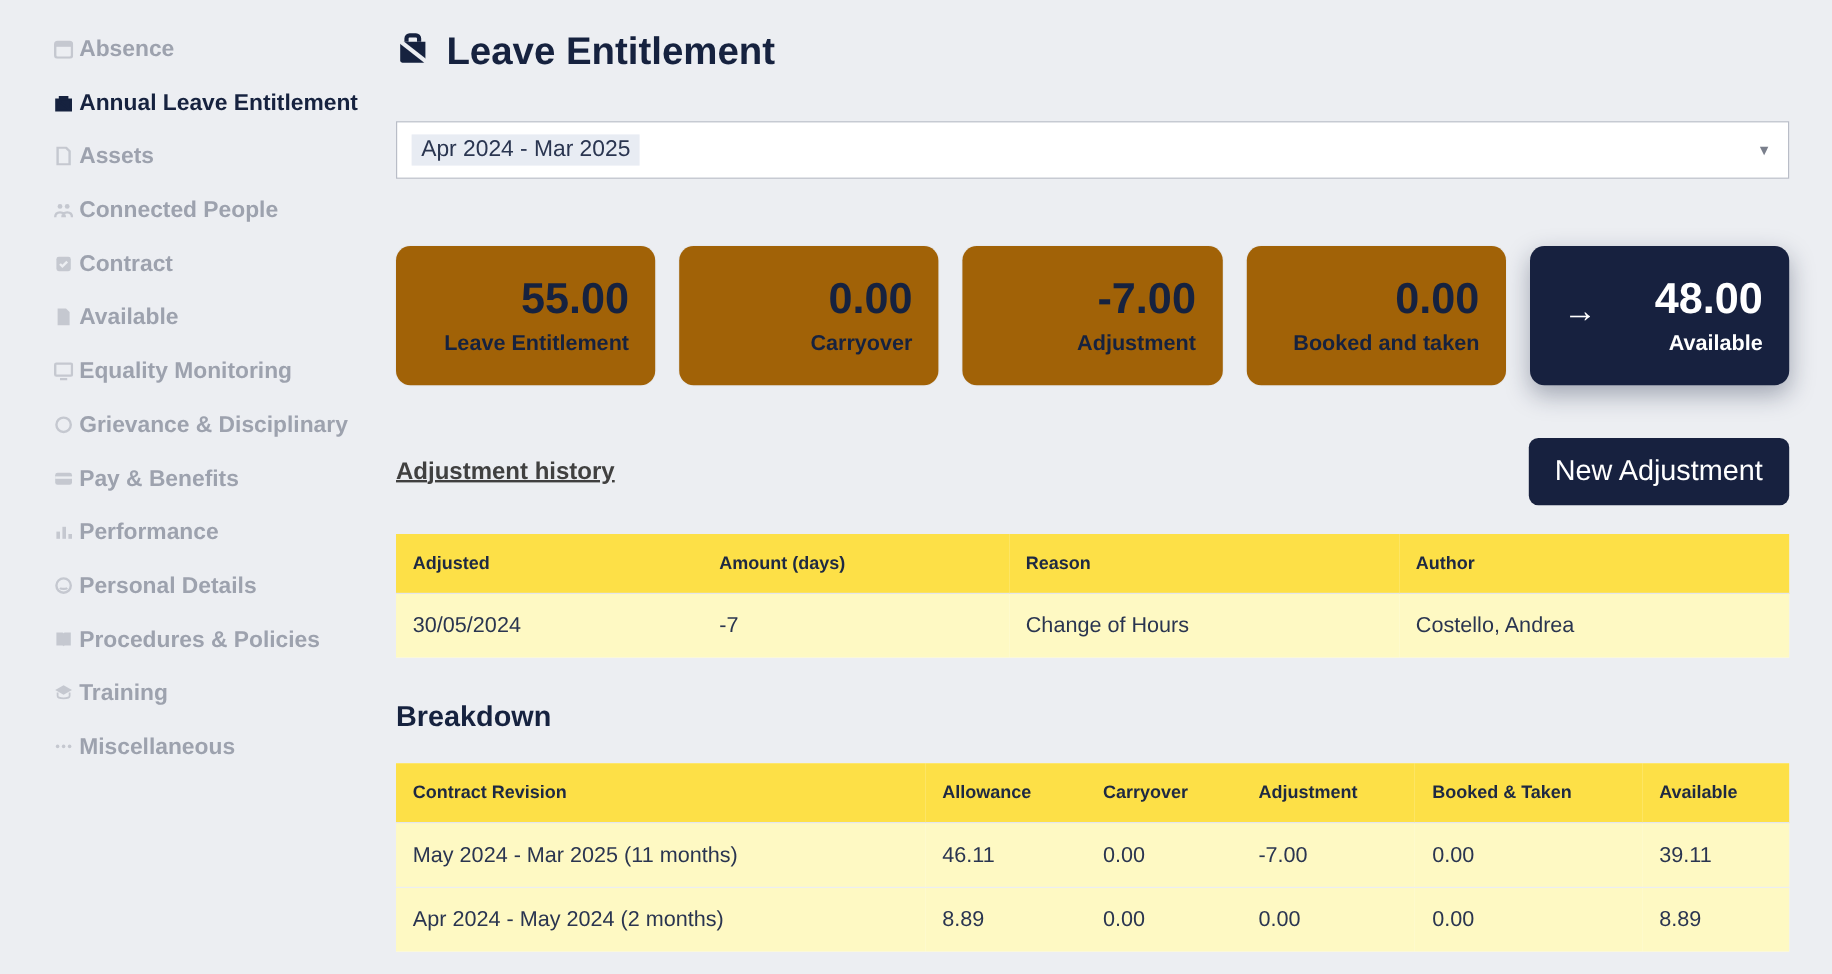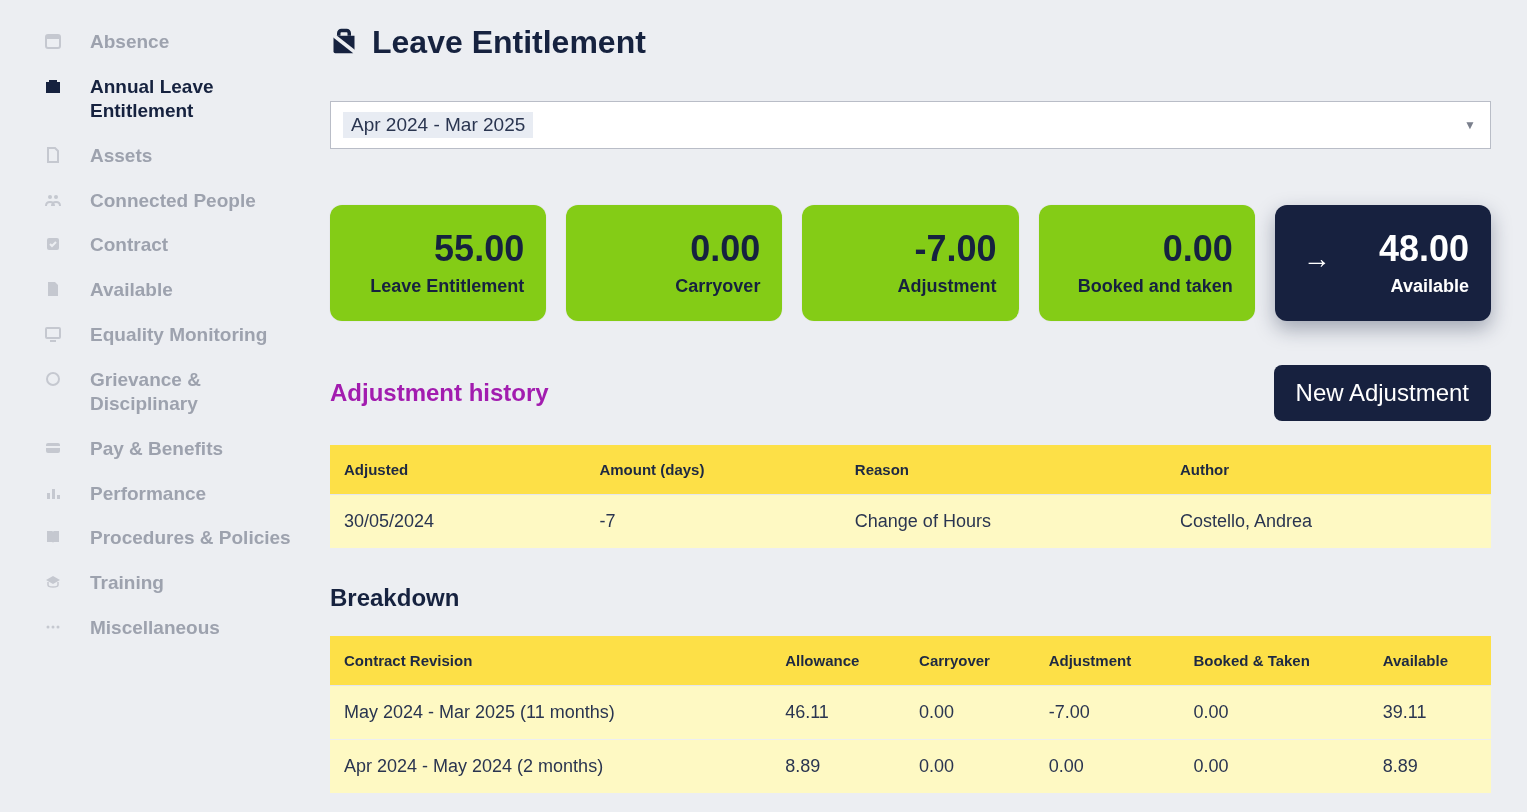--- a/index.html
+++ b/index.html
@@ -1,43 +1,43 @@
 <!DOCTYPE html>
 <html><head>
 <meta charset="utf-8">
 <style>
   * { box-sizing: border-box; margin: 0; padding: 0; }
   html, body { font-family: 'Segoe UI', Arial, sans-serif; background: #eceef2; color: #16223f; }
   .app { display: flex; width: 1527px; min-height: 812px; }
   .sidebar { width: 330px; padding: 30px 30px 30px 44px; }
   .sidebar ul { list-style: none; }
-  .sidebar li { display: flex; align-items: flex-start; gap: 28px; margin-bottom: 20px; cursor: pointer; color: #9da2ae; font-size: 19px; font-weight: 600; }
+  .sidebar li { display: flex; align-items: flex-start; gap: 4px; margin-bottom: 20px; cursor: pointer; color: #9da2ae; font-size: 19px; font-weight: 600; }
   .sidebar li.active { color: #16223f; font-weight: 800; }
   .sidebar li .sb-icon { width: 18px; flex-shrink: 0; display: flex; justify-content: center; margin-top: 3px; color: #c5c8d0; }
   .sidebar li.active .sb-icon { color: #16223f; }
   .sidebar li .sb-label { line-height: 1.3; }
 
   .main { flex: 1; padding: 24px 36px 24px 0; }
   .title-row { display: flex; align-items: center; gap: 14px; margin-bottom: 40px; }
   .title-row h1 { font-size: 32px; font-weight: 800; color: #16223f; }
   .title-row .title-icon { color: #16223f; }
 
   .period-select { position: relative; width: 100%; border: 1px solid #b9bdc7; background: #fff; padding: 10px 40px 10px 12px; margin-bottom: 56px; cursor: pointer; }
   .period-select .selected { background: #e8ecf3; padding: 2px 8px; font-size: 19px; display: inline-block; color: #2a3550; }
   .period-select .caret { position: absolute; right: 14px; top: 50%; transform: translateY(-50%); color: #7a7f8c; font-size: 12px; }
 
   .cards { display: grid; grid-template-columns: repeat(5, 1fr); gap: 20px; margin-bottom: 44px; }
-  .card { background: #84cc16; border-radius: 12px; padding: 24px 22px; text-align: right; box-shadow: 0 0 0 1px rgba(0,0,0,0.02); }
+  .card { background: #a16207; border-radius: 12px; padding: 24px 22px; text-align: right; box-shadow: 0 0 0 1px rgba(0,0,0,0.02); }
   .card.dark { background: #17213f; color: #fff; box-shadow: 0 8px 20px rgba(23,33,63,0.35); position: relative; }
   .card .value { font-size: 36px; font-weight: 800; line-height: 1.1; margin-bottom: 6px; }
   .card .label { font-size: 18px; font-weight: 700; line-height: 1.25; }
   .card.dark .arrow { position: absolute; left: 28px; top: 38px; font-size: 28px; font-weight: 700; }
 
   .section-head { display: flex; justify-content: space-between; align-items: center; margin-bottom: 24px; }
-  .section-head h2 { font-size: 24px; font-weight: 800; color: #a21caf; }
+  .section-head h2 { font-size: 20px; font-weight: 800; color: #404040; text-decoration: underline; }
   .btn-primary { background: #17213f; color: #fff; border: none; border-radius: 8px; padding: 14px 22px; font-size: 24px; font-weight: 400; cursor: pointer; }
 
   table { width: 100%; border-collapse: collapse; background: #fff; margin-bottom: 36px; }
   thead tr { background: #fde047; }
   th { text-align: left; padding: 16px 14px; font-size: 15px; font-weight: 800; color: #1e2942; border-bottom: 1px solid #e4e6ec; }
   td { padding: 16px 14px; font-size: 18px; color: #2a3550; border-top: 1px solid #eceef2; }
   tbody tr { background: #fef9c3; }
 
   h2.breakdown-title { font-size: 24px; font-weight: 800; margin-bottom: 24px; }
 </style>
@@ -127,20 +127,29 @@
       </li>
       <li>
         <span class="sb-icon">
           <svg width="16" height="16" viewBox="0 0 16 16" fill="currentColor">
               <rect x="2" y="8" width="3" height="6"></rect>
               <rect x="7" y="4" width="3" height="10"></rect>
               <rect x="12" y="10" width="3" height="4"></rect>
             </svg>
         </span>
         <span class="sb-label">Performance</span>
+      </li>
+      <li>
+        <span class="sb-icon">
+          <svg width="16" height="16" viewBox="0 0 16 16" fill="none" stroke="currentColor" stroke-width="2">
+              <circle cx="8" cy="8" r="6"></circle>
+              <path d="M5 10c1 1 5 1 6 0"></path>
+            </svg>
+        </span>
+        <span class="sb-label">Personal Details</span>
       </li>
       <li>
         <span class="sb-icon">
           <svg width="16" height="16" viewBox="0 0 16 16" fill="currentColor">
               <path d="M2 2h5c1 0 1 1 1 1v11c0 0 0-1-1-1H2zM14 2H9c-1 0-1 1-1 1v11c0 0 0-1 1-1h5z"></path>
             </svg>
         </span>
         <span class="sb-label">Procedures &amp; Policies</span>
       </li>
       <li>

